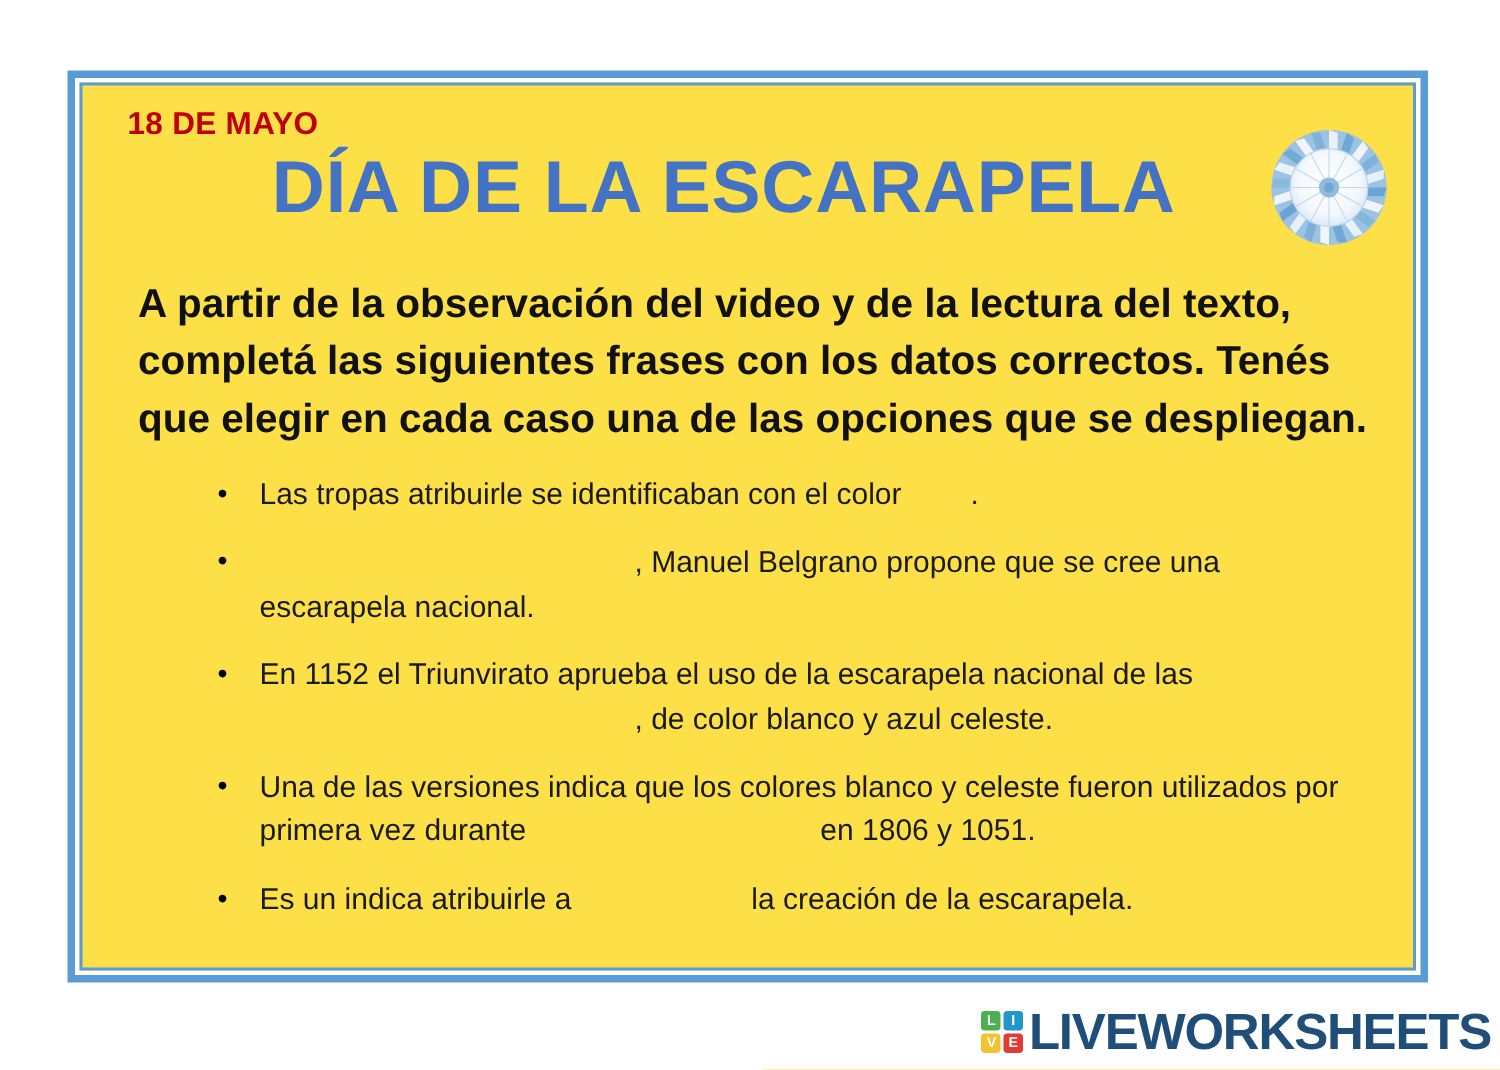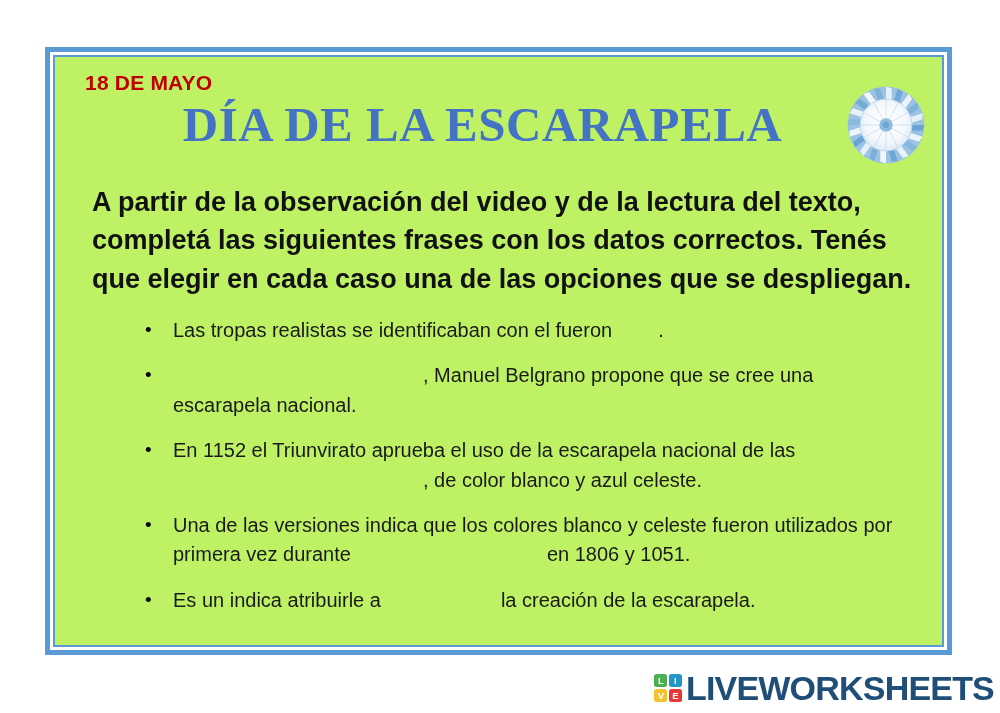--- a/index.html
+++ b/index.html
@@ -26,21 +26,21 @@
     border: 5px solid #5B9BD5;
     background: #ffffff;
     padding: 3px;
   }
   #worksheet-inner {
     position: relative;
     width: 100%;
     height: 100%;
     box-sizing: border-box;
     border: 2px solid #5B9BD5;
-    background: #bef264;
+    background: #fde047;
   }
   #page-body {
     position: relative;
     width: 100%;
     height: 100%;
     box-sizing: border-box;
     padding: 14px 22px 10px 30px;
   }
 
   
@@ -52,21 +52,21 @@
     margin: 0 0 4px 0;
     font-family: "Liberation Sans", sans-serif;
   }
 
   
   #title-row {
     position: relative;
     height: 78px;
   }
   #worksheet-title {
-    font-family: Liberation Serif, serif;
+    font-family: Liberation Sans, sans-serif;
     font-weight: bold;
     font-size: 49px;
     color: #4472C4;
     text-align: center;
     line-height: 1.08;
     margin: 0;
     padding-right: 40px;
     letter-spacing: 0.5px;
   }
 
@@ -267,21 +267,21 @@
             <circle cx="50" cy="50" r="3.4" fill="#6ea6d4"></circle>
           </svg>
         </div>
       </div>
 
       <p id="instructions">A partir de la observación del video y de la lectura del texto, completá las siguientes frases con los datos correctos. Tenés que elegir en cada caso una de las opciones que se despliegan.</p>
 
       <ul id="exercise-list">
 
         <li class="exercise-item">
-          <span class="bullet-marker">•</span><span>Las tropas realistas se identificaban con el fueron</span><span class="answer-gap gap-sm"></span><span>.</span>
+          <span class="bullet-marker">•</span><span>Las tropas atribuirle se identificaban con el color</span><span class="answer-gap gap-sm"></span><span>.</span>
         </li>
 
         <li class="exercise-item">
           <span class="bullet-marker">•</span><span></span><span class="answer-gap gap-xl"></span><span>, Manuel Belgrano propone que se cree una escarapela nacional.</span>
         </li>
 
         <li class="exercise-item">
           <span class="bullet-marker">•</span><span>En 1152 el Triunvirato aprueba el uso de la escarapela nacional de las</span><span class="answer-gap gap-xl"></span><span>, de color blanco y azul celeste.</span>
         </li>
 

